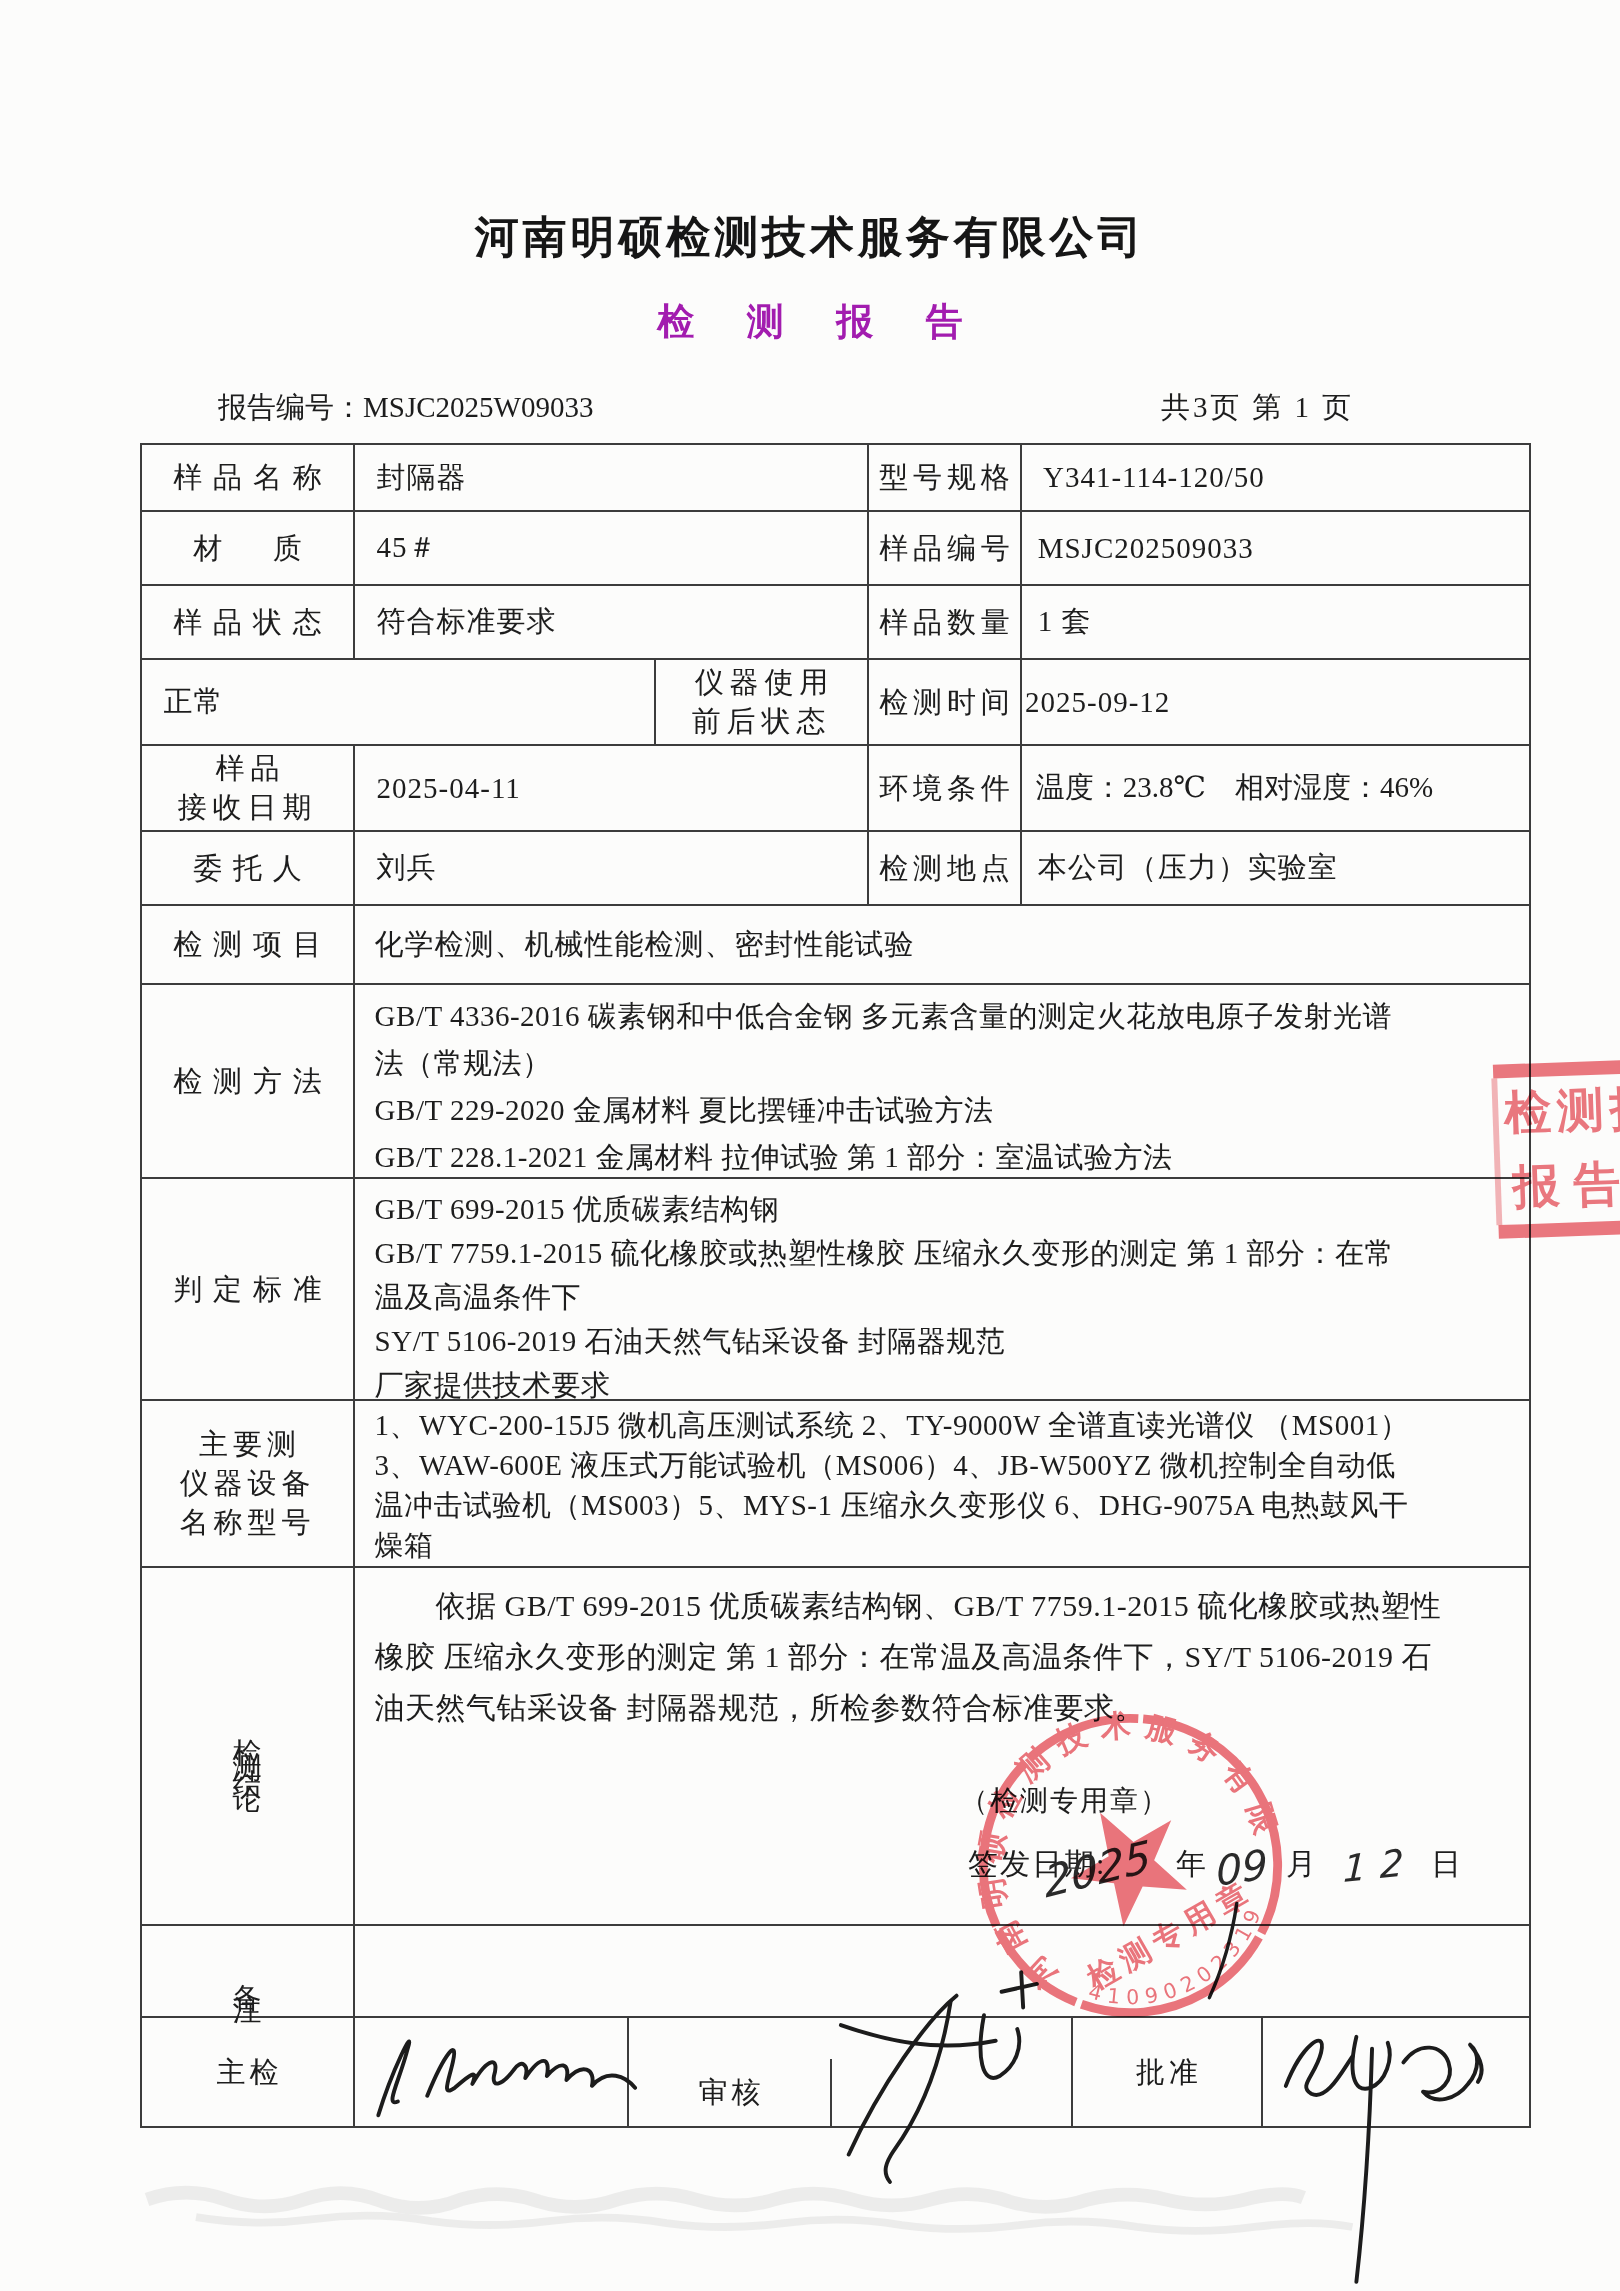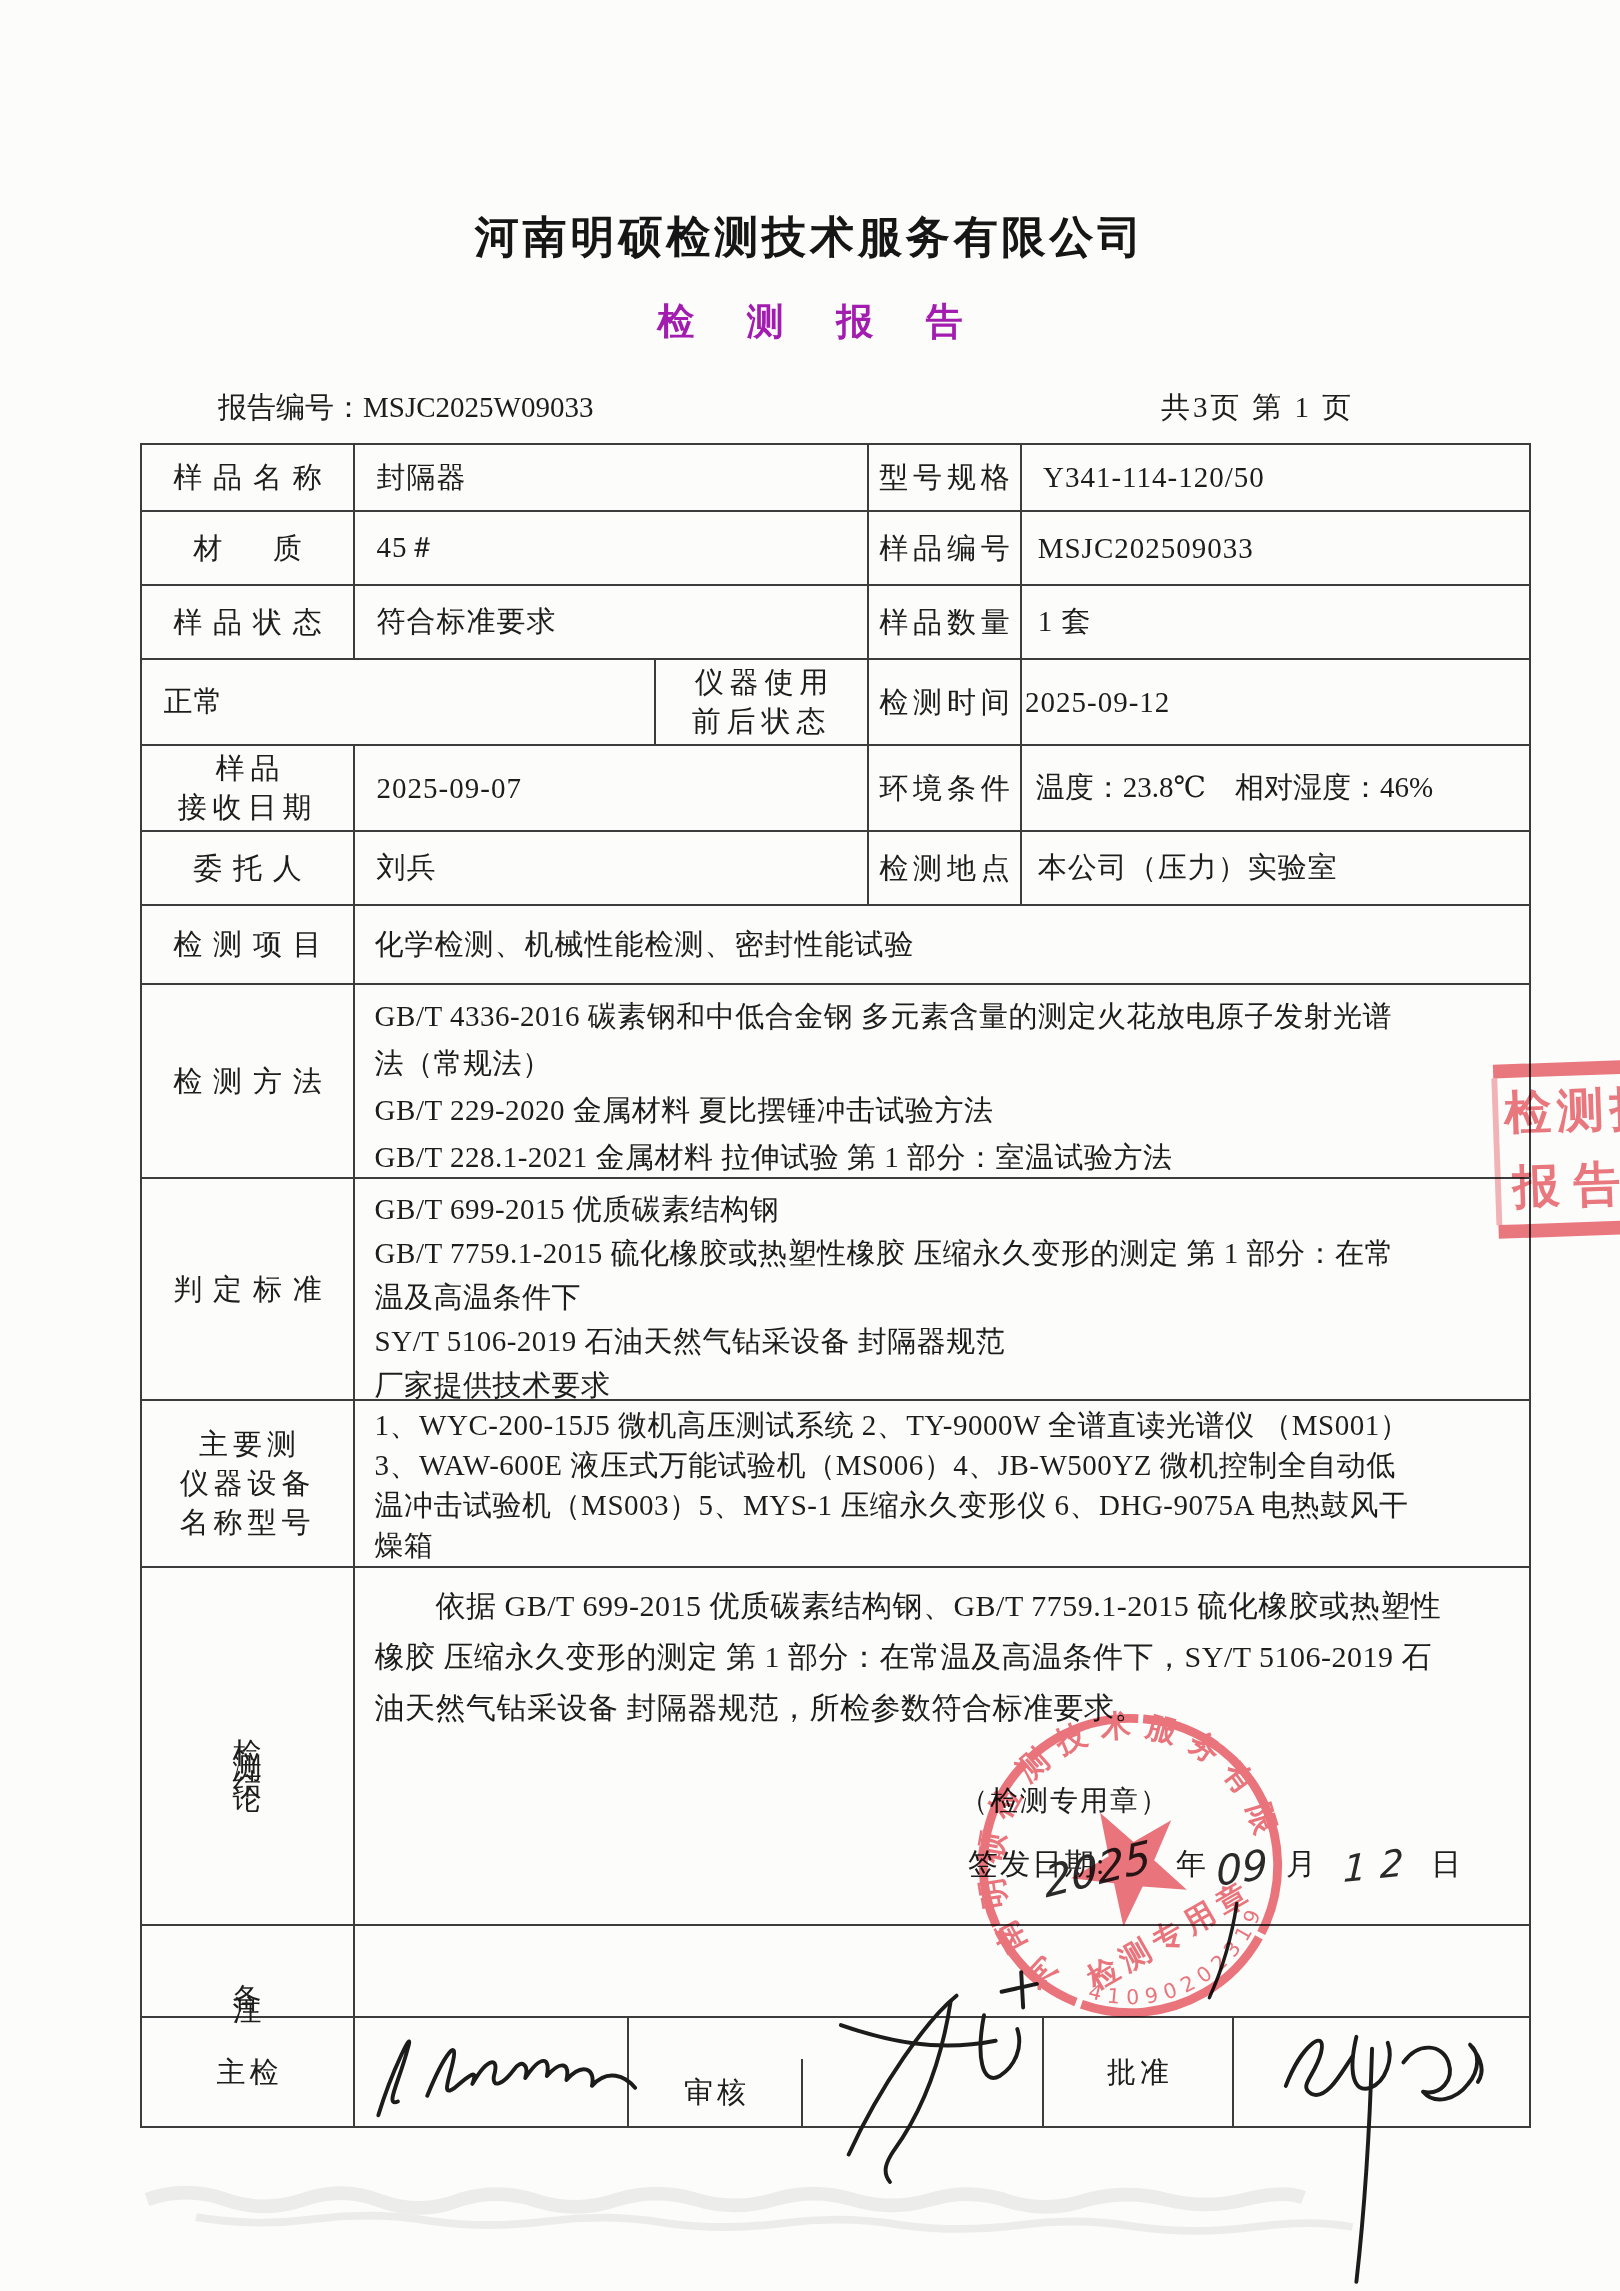--- a/index.html
+++ b/index.html
@@ -16,21 +16,21 @@
   .report-no{position:absolute;left:218px;top:388px;font-size:29px;}
   .page-info{position:absolute;left:1161px;top:388px;width:333px;font-size:29px;letter-spacing:2.9px;}
   
   .tbl{position:absolute;left:140px;top:443px;width:1387px;border:2.9px solid #3c3c3c;
        display:flex;flex-direction:column;background:transparent;}
   .tr{display:flex;border-bottom:2px solid #3c3c3c;box-sizing:border-box;}
   .tr:last-child{border-bottom:none;}
   .td{box-sizing:border-box;border-right:2px solid #3c3c3c;position:relative;}
   .td:last-child{border-right:none;}
   .c1{width:213px;} .c2{width:514px;} .c3{width:153px;} .c4{flex:1;}
-  .f1{width:213px;} .f2{width:274px;} .f3{width:174px;margin-top:41px;} .f4{width:241px;} .f5{width:190px;} .f6{flex:1;}
+  .f1{width:213px;} .f2{width:274px;} .f3{width:203px;margin-top:41px;} .f4{width:241px;} .f5{width:190px;} .f6{flex:1;}
   .lab{display:flex;align-items:center;justify-content:center;text-align:center;
     font-size:29px;letter-spacing:10.8px;text-indent:10.8px;white-space:pre-line;line-height:39px;}
   .val{display:flex;align-items:center;font-size:29px;padding-left:21.6px;letter-spacing:1px;}
   .vlab{display:flex;align-items:center;justify-content:center;
     writing-mode:vertical-rl;text-orientation:upright;font-size:29px;letter-spacing:15.7px;}
   .blk{font-size:29px;padding:7.8px 13.7px 5.9px 19.6px;white-space:pre-line;letter-spacing:0.5px;}
   .lh48{line-height:47px;} .lh45{line-height:44px;} .lh42{line-height:40px;padding-top:3.9px;}
   .concl-body{position:absolute;left:19.6px;top:11.8px;width:1127px;font-size:30px;
     white-space:pre-line;line-height:51px;letter-spacing:0.5px;}
   .stamp-note{position:absolute;left:605px;top:214px;font-size:28px;letter-spacing:2px;}
@@ -87,21 +87,21 @@
       <div class="td c2 val">正常</div>
       <div class="td c1 lab" style="letter-spacing:5.9px;text-indent:5.9px">仪器使用
 前后状态</div>
       <div class="td c3 lab" style="letter-spacing:4.9px;text-indent:4.9px">检测时间</div>
       <div class="td c4 val" style="padding-left:3px">2025-09-12</div>
     </div>
 
     <div class="tr" style="height:86px">
       <div class="td c1 lab" style="letter-spacing:5.9px;text-indent:5.9px">样品
 接收日期</div>
-      <div class="td c2 val">2025-09-07</div>
+      <div class="td c2 val">2025-04-11</div>
       <div class="td c3 lab" style="letter-spacing:4.9px;text-indent:4.9px">环境条件</div>
       <div class="td c4 val" style="padding-left:13.7px;letter-spacing:0">温度：23.8℃　相对湿度：46%</div>
     </div>
 
     <div class="tr" style="height:74px">
       <div class="td c1 lab">委托人</div>
       <div class="td c2 val">刘兵</div>
       <div class="td c3 lab" style="letter-spacing:4.9px;text-indent:4.9px">检测地点</div>
       <div class="td c4 val" style="padding-left:15.7px">本公司（压力）实验室</div>
     </div>

